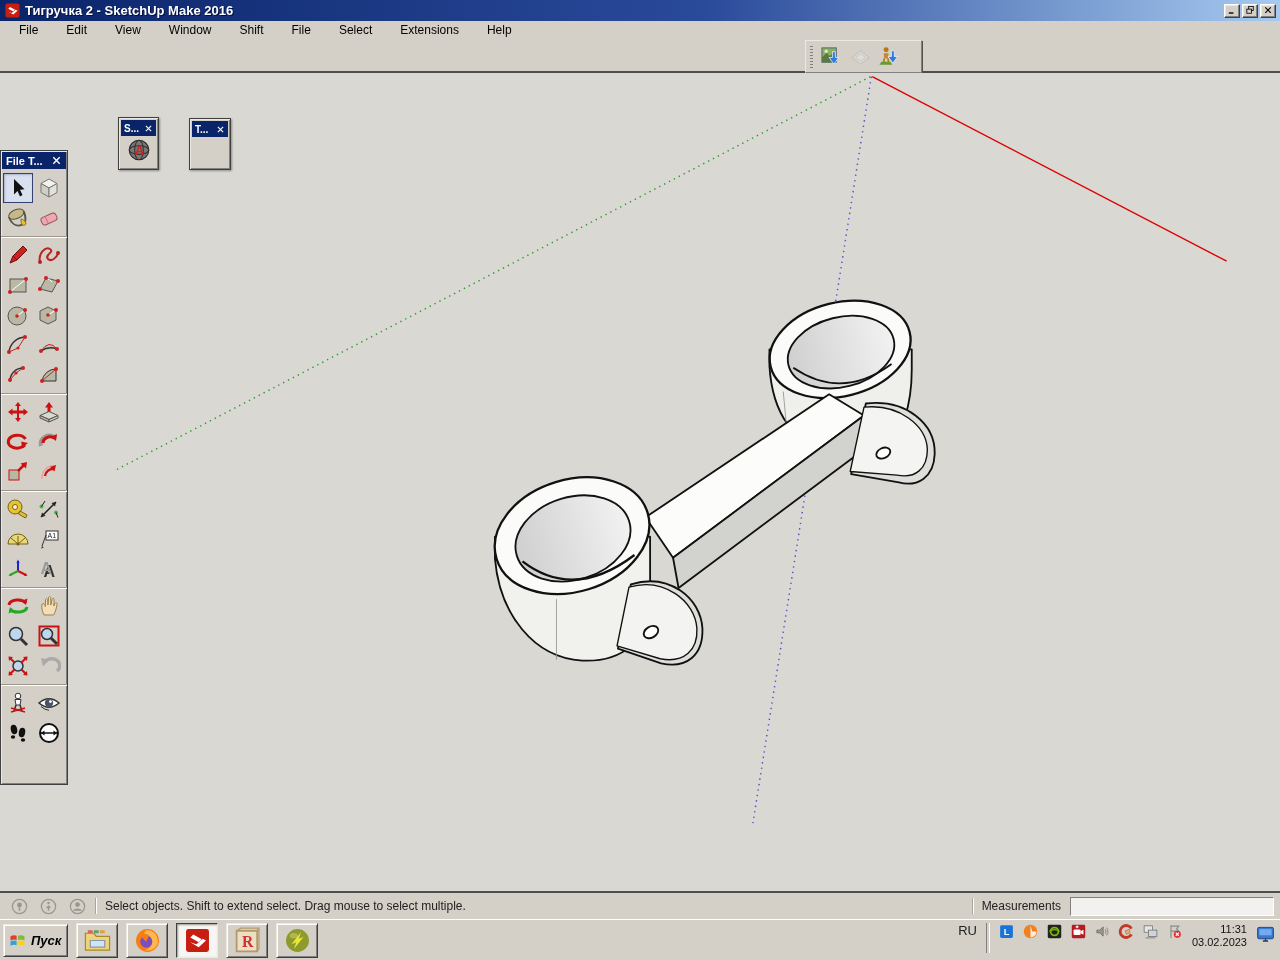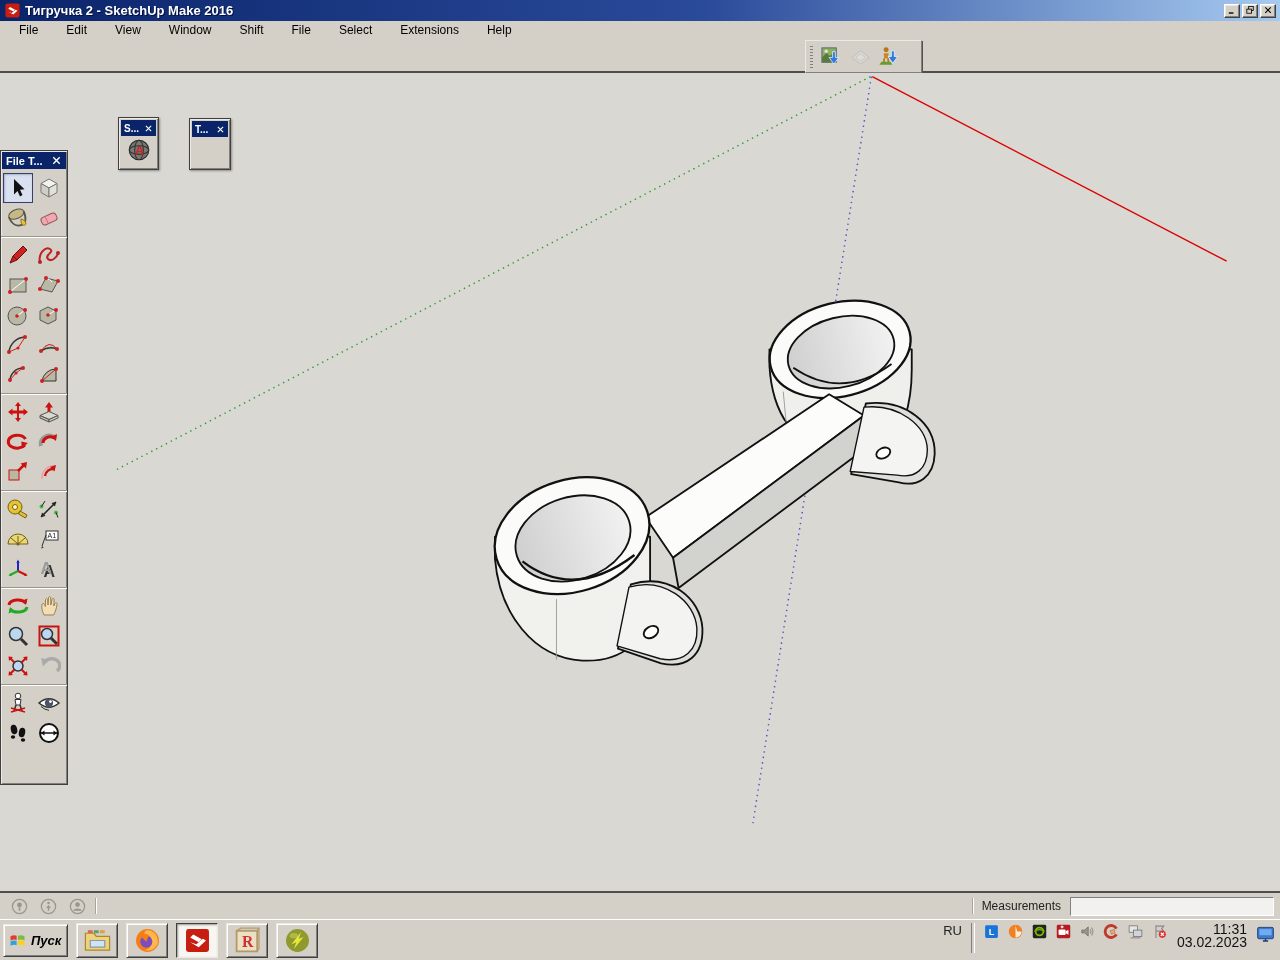--- a/index.html
+++ b/index.html
@@ -82,21 +82,21 @@
     border:1px solid;border-color:#ece9e2 #404040 #404040 #ece9e2;
     box-shadow:inset 1px 1px 0 #fff,inset -1px -1px 0 #808080;}
   .task-btn.active{background:#f7f6f3;border-color:#404040 #ece9e2 #ece9e2 #404040;
     box-shadow:inset 1px 1px 2px #9a968c;}
   .task-btn svg{width:29px;height:29px}
   .tray{margin-left:auto;display:flex;align-items:flex-start;}
   .tray-lang{font-size:13px;color:#222;margin-right:9px;}
   .tray-sep{width:2px;height:30px;border-left:1px solid #808080;border-right:1px solid #fff;margin-right:8px;}
   .tray-icon{width:17px;height:17px;margin-right:7px;display:inline-block;}
   .tray-icon svg{width:100%;height:100%}
-  .tray-clock{text-align:right;font-size:14px;line-height:13px;color:#111;margin:0 8px 8px 2px;white-space:nowrap;}
+  .tray-clock{text-align:right;font-size:11px;line-height:13px;color:#111;margin:0 8px 8px 2px;white-space:nowrap;}
   .show-desktop{width:21px;height:21px;margin-right:1px;}
   .show-desktop svg{width:100%;height:100%}
 </style>
 </head>
 <body>
 
 <div class="titlebar">
   <span class="title-icon"><svg viewBox="0 0 24 24" aria-hidden="true">
         <rect x="2" y="2" width="20" height="20" rx="3" fill="#c81d11"></rect>
         <path d="M8.5 7 L15.5 11 L13 13.5 L6 9.5 Z" fill="#fff"></path>
@@ -537,20 +537,21 @@
           <circle cx="12" cy="7.5" r="1.6" fill="#9a968c"></circle>
           <path d="M12 10.5 L12 17.5 M9.5 13 L14.5 13" stroke="#9a968c" stroke-width="1.8"></path>
         </svg></span>
       <span class="status-icon"><svg viewBox="0 0 24 24" aria-hidden="true">
           <circle cx="12" cy="12" r="9" fill="none" stroke="#9a968c" stroke-width="1.6"></circle>
           <circle cx="12" cy="9.5" r="3" fill="#9a968c"></circle>
           <path d="M6.5 17.5 C7.5 13.5 16.5 13.5 17.5 17.5 Z" fill="#9a968c"></path>
         </svg></span>
     </span>
   <span class="status-sep"></span>
+  <span>Select objects. Shift to extend select. Drag mouse to select multiple.</span>
   <span class="status-sep meas-label"></span>
   <span>Measurements</span>
   <input class="meas-input" value="" style="">
 </div>
 
 <div class="taskbar">
   <button class="start-btn">
     <span style="display:flex">
         <svg viewBox="0 0 24 24" aria-hidden="true">
           <path d="M4 7 Q8 5 11 6.5 L11 11.5 Q8 10 4 12 Z" fill="#e03c32"></path>

